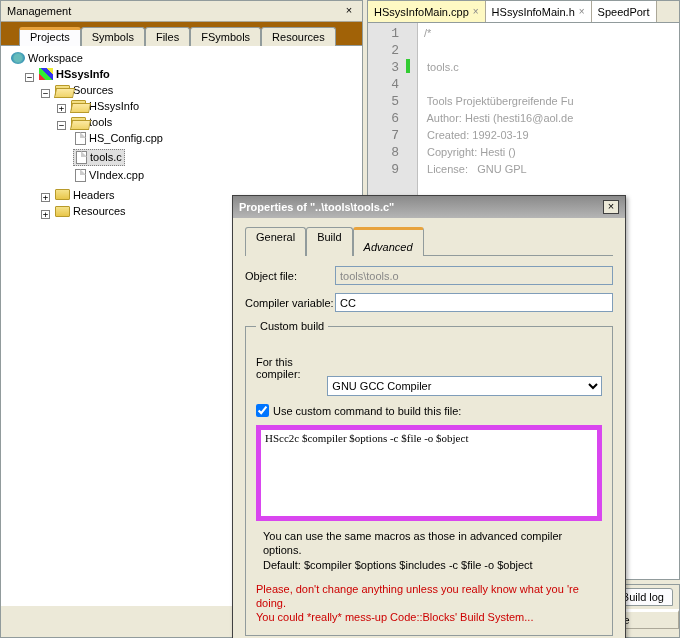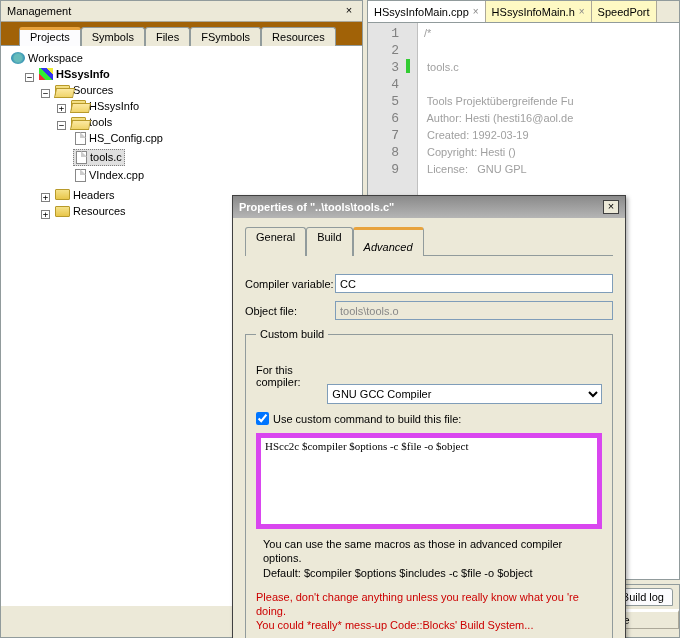--- a/index.html
+++ b/index.html
@@ -22,42 +22,42 @@
 .icon { width: 14px; height: 12px; display: inline-block; }
 .icon-globe { background: radial-gradient(circle, #6bb 40%, #06a 100%); border-radius: 50%; }
 .icon-proj { background: linear-gradient(45deg, #e33 25%, #3e3 25% 50%, #33e 50% 75%, #ee3 75%); }
 .icon-folder { background: linear-gradient(#f5e28a, #e8c64a); border: 1px solid #b89a2a; border-radius: 1px; width: 15px; height: 11px; position: relative; }
 .icon-folder.open::before { content: ""; position: absolute; left: -1px; top: 2px; width: 17px; height: 8px; background: linear-gradient(#fce9a2, #f0d46a); border: 1px solid #b89a2a; transform: skewX(-12deg); }
 .icon-file { background: #fff; border: 1px solid #888; width: 11px; height: 13px; position: relative; }
 .icon-file::after { content: ""; position: absolute; right: -1px; top: -1px; border: 3px solid transparent; border-left-color: #ccc; border-bottom-color: #ccc; }
 
 .editor { position: absolute; left: 367px; top: 0; right: 0; height: 580px; background: #fff; border: 1px solid #919b9c; }
 .ed-tabs { display: flex; background: #ece9d8; border-bottom: 1px solid #919b9c; height: 22px; }
-.ed-tab { padding: 3px 6px; border-right: 1px solid #aca899; display: flex; align-items: center; gap: 4px; background: #fef9c3; cursor: pointer; }
-.ed-tab.active { background: #ffffff; }
+.ed-tab { padding: 3px 6px; border-right: 1px solid #aca899; display: flex; align-items: center; gap: 4px; background: #ffffff; cursor: pointer; }
+.ed-tab.active { background: #fef9c3; }
 .ed-tab .x { color: #888; font-size: 10px; }
 .code { display: flex; height: calc(100% - 22px); }
 .gutter { background: #e4e4e4; border-right: 1px solid #c0c0c0; width: 50px; text-align: right; padding: 2px 18px 2px 0; color: #808080; font-family: "Courier New", monospace; font-size: 13px; line-height: 17px; }
 .src { padding: 2px 0 2px 6px; font-family: "Courier New", monospace; font-size: 13px; line-height: 17px; color: #a0a0a0; white-space: pre; position: relative; }
 .mark { position: absolute; left: -12px; width: 4px; height: 14px; background: #3c3; }
 
 .bottom { position: absolute; left: 367px; right: 0; top: 584px; bottom: 0; border: 1px solid #919b9c; background: #ece9d8; }
 .bot-tabs { display: flex; justify-content: flex-end; padding: 3px 6px; }
 .bot-tab { border: 1px solid #919b9c; border-radius: 3px 3px 0 0; padding: 2px 8px; display: flex; align-items: center; gap: 4px; background: #fcfcfe; }
 .bot-head { display: flex; background: #ece9d8; border-top: 1px solid #fff; }
 .bot-head div { padding: 2px 6px; border: 1px solid #aca899; border-top: 2px solid #fff; flex: 1; background: #ece9d8; }
 .bot-head div:first-child { flex: 0 0 150px; }
 .bot-head div:nth-child(2) { flex: 0 0 60px; }
 
 .dialog { position: absolute; left: 232px; top: 195px; width: 394px; background: #ece9d8; border: 1px solid #404040; box-shadow: 2px 2px 4px rgba(0,0,0,.3); }
 .dlg-title { background: linear-gradient(#8a8a8a, #b5b5b5); color: #fff; padding: 4px 6px; display: flex; align-items: center; }
 .dlg-title span:first-child { flex: 1; font-weight: bold; }
 .dlg-close { width: 16px; height: 14px; background: #ece9d8; border: 1px solid #404040; text-align: center; line-height: 11px; color: #000; cursor: pointer; font-family: Arial; }
 .dlg-body { padding: 8px 12px 10px; }
-.dlg-tabs { display: flex; border-bottom: 1px solid #919b9c; margin-bottom: 18px; }
+.dlg-tabs { display: flex; border-bottom: 1px solid #919b9c; margin-bottom: 10px; }
 .dlg-tab { padding: 3px 10px; border: 1px solid #919b9c; border-bottom: none; border-radius: 3px 3px 0 0; background: #ece9d8; cursor: pointer; position: relative; top: 1px; }
 .dlg-tab.active { background: #ece9d8; border-top: 3px solid #e8a33d; padding-top: 11px; z-index: 2; font-style: italic; }
 .frow { display: flex; align-items: center; margin-bottom: 8px; }
 .frow label { width: 90px; }
 .frow input[type=text] { flex: 1; border: 1px solid #7f9db9; padding: 2px 4px; background: #fff; height: 19px; }
 .frow input[disabled] { background: #ece9d8; color: #888; }
 fieldset { border: 1px solid #919b9c; padding: 8px 10px 10px; margin-top: 4px; }
 legend { padding: 0 4px; }
 select { width: 100%; border: 1px solid #7f9db9; height: 20px; background: #fff; margin-top: 36px; }
 textarea { width: 100%; height: 96px; border: 5px solid #d946ef; padding: 2px 4px; font-family: Tahoma; font-size: 11px; resize: none; overflow-y: scroll; }
@@ -193,26 +193,26 @@
     <span>Properties of "..\tools\tools.c"</span>
     <span class="dlg-close">×</span>
   </div>
   <div class="dlg-body">
     <div class="dlg-tabs">
       <div class="dlg-tab">General</div>
       <div class="dlg-tab">Build</div>
       <div class="dlg-tab active">Advanced</div>
     </div>
     <div class="frow">
+      <label>Object file:</label>
+      <input type="text" disabled="" value="tools\tools.o" style="">
+    </div>
+    <div class="frow">
       <label>Compiler variable:</label>
       <input type="text" value="CC" style="">
-    </div>
-    <div class="frow">
-      <label>Object file:</label>
-      <input type="text" disabled="" value="tools\tools.o" style="">
     </div>
     <fieldset>
       <legend>Custom build</legend>
       <div class="frow">
         <label>For this compiler:</label>
         <select><option>GNU GCC Compiler</option></select>
       </div>
       <div class="chk">
         <input type="checkbox" checked="" style="">
         <span>Use custom command to build this file:</span>

